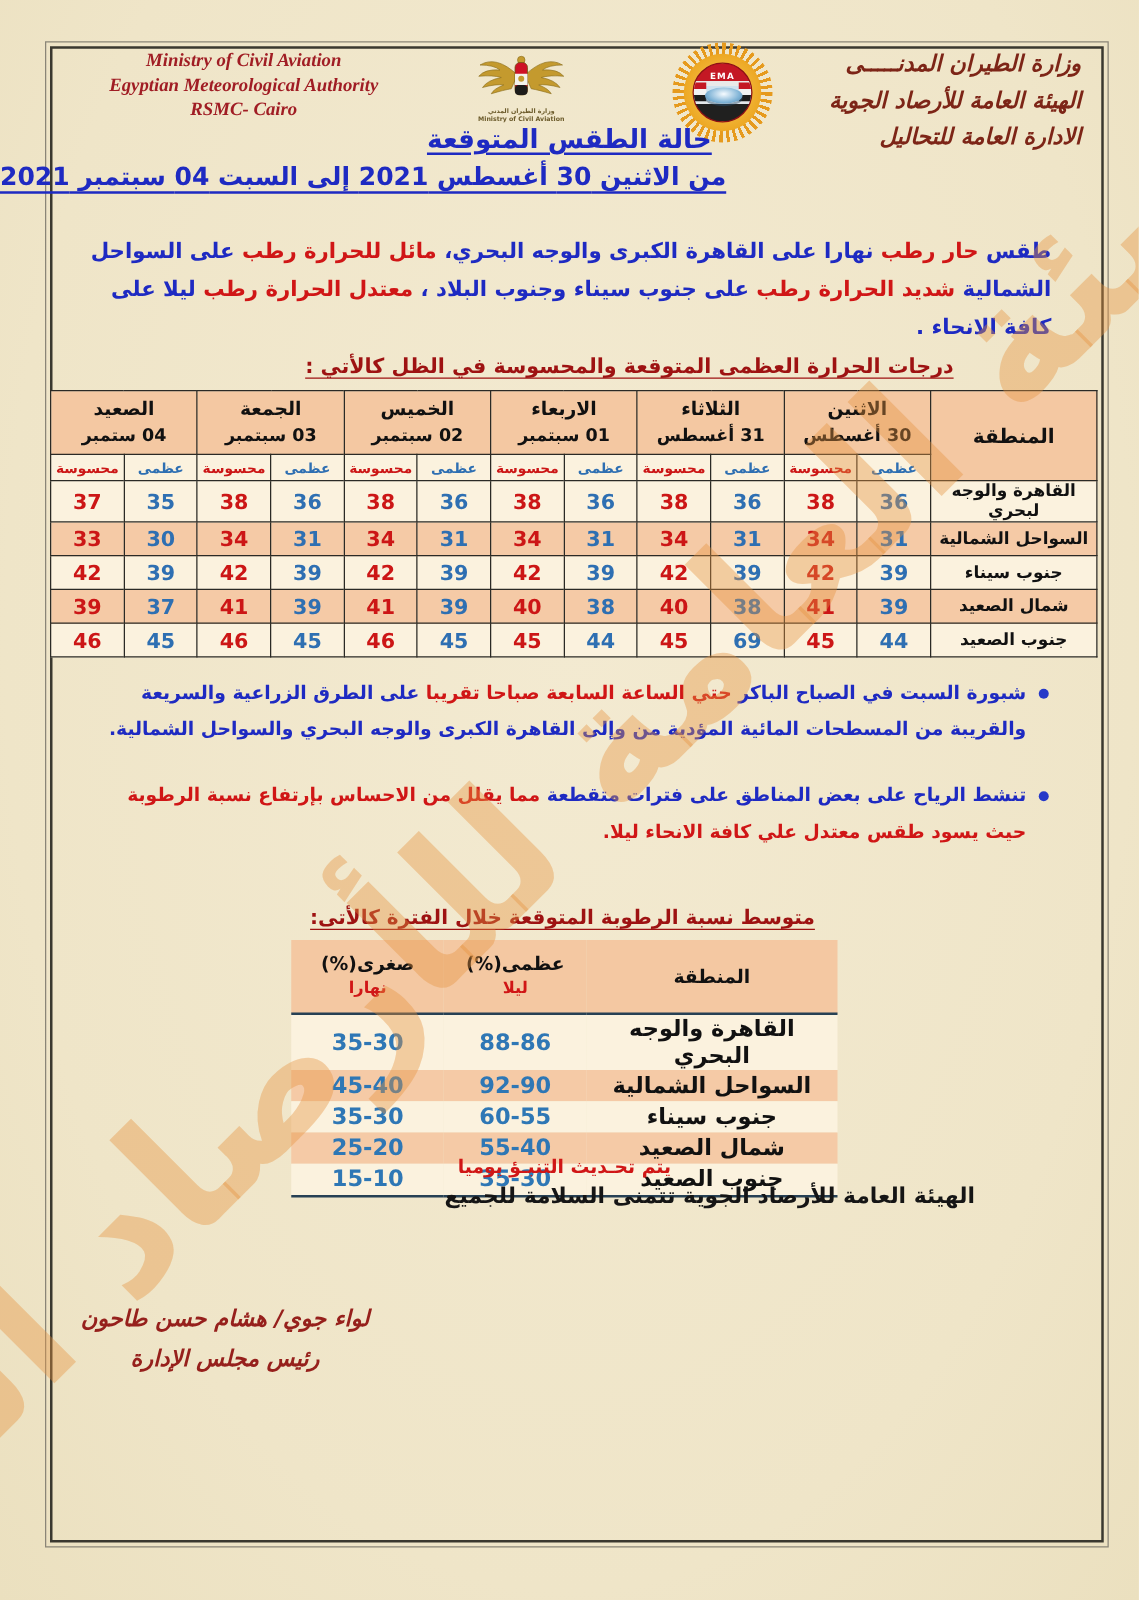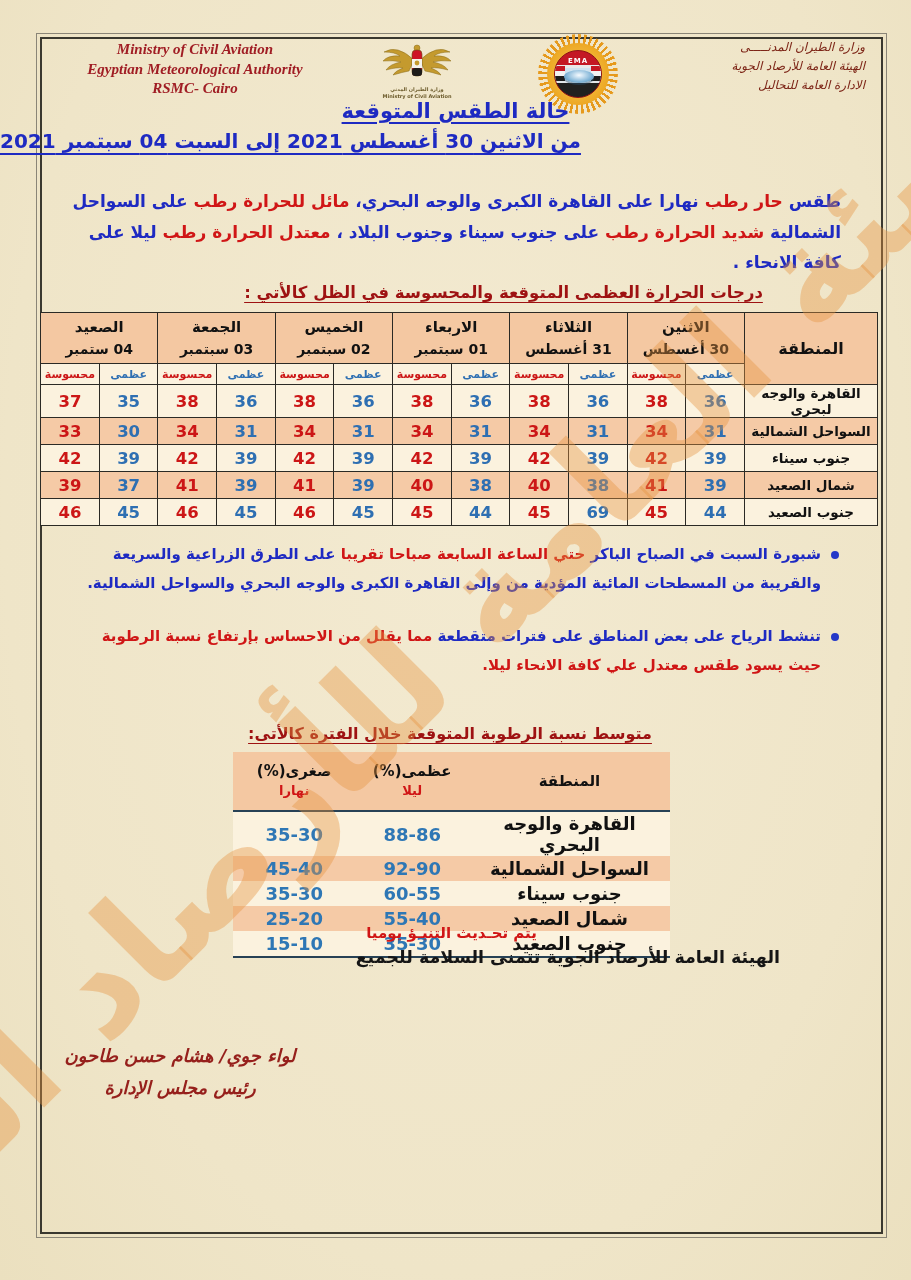--- a/index.html
+++ b/index.html
@@ -10,21 +10,21 @@
          padding:3px;box-sizing:border-box;}
   .frame-inner{width:100%;height:100%;border:2px solid #3a382f;box-sizing:border-box;}
   .abs{position:absolute;}
   .blue{color:#1e2ac2;}
   .red{color:#d01616;}
   
   .hdr-en{left:64px;top:40px;width:262px;text-align:center;color:#a01d24;
           font-family:"Liberation Serif",serif;font-weight:bold;font-style:italic;
           font-size:15px;line-height:1.3;}
   .hdr-ar{right:46px;top:38px;width:230px;direction:rtl;text-align:right;color:#7d2517;
-          font-weight:normal;font-style:italic;font-size:12px;line-height:1.6;}
+          font-weight:bold;font-style:italic;font-size:18px;line-height:1.6;}
   
   .logo-min{left:381px;top:42px;width:72px;height:66px;}
   .logo-min .seal-text{position:absolute;left:0;right:0;top:44px;text-align:center;
           font-size:5px;color:#6b5a2a;line-height:1.4;font-weight:bold;}
   
   .logo-ema{left:538px;top:34px;width:80px;height:80px;}
   .sun-rays{position:absolute;inset:0;border-radius:50%;
         background:repeating-conic-gradient(#e69a1d 0deg 4deg, rgba(230,154,29,0) 4deg 9deg);}
   .sun-disc{position:absolute;left:9px;top:9px;width:62px;height:62px;border-radius:50%;
         background:radial-gradient(circle,#f8cf5d 0%,#eda824 70%,#e69a1d 100%);}

